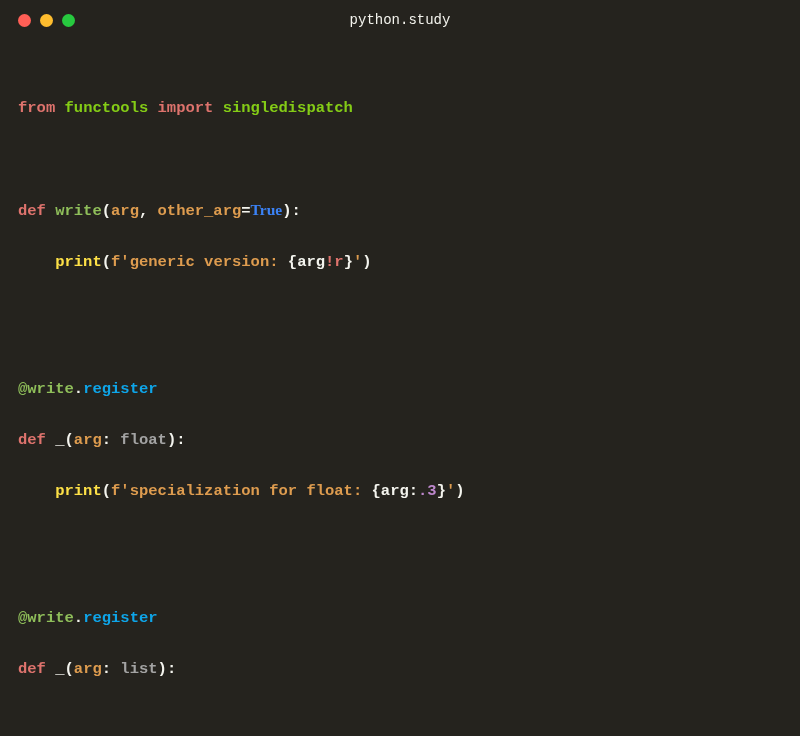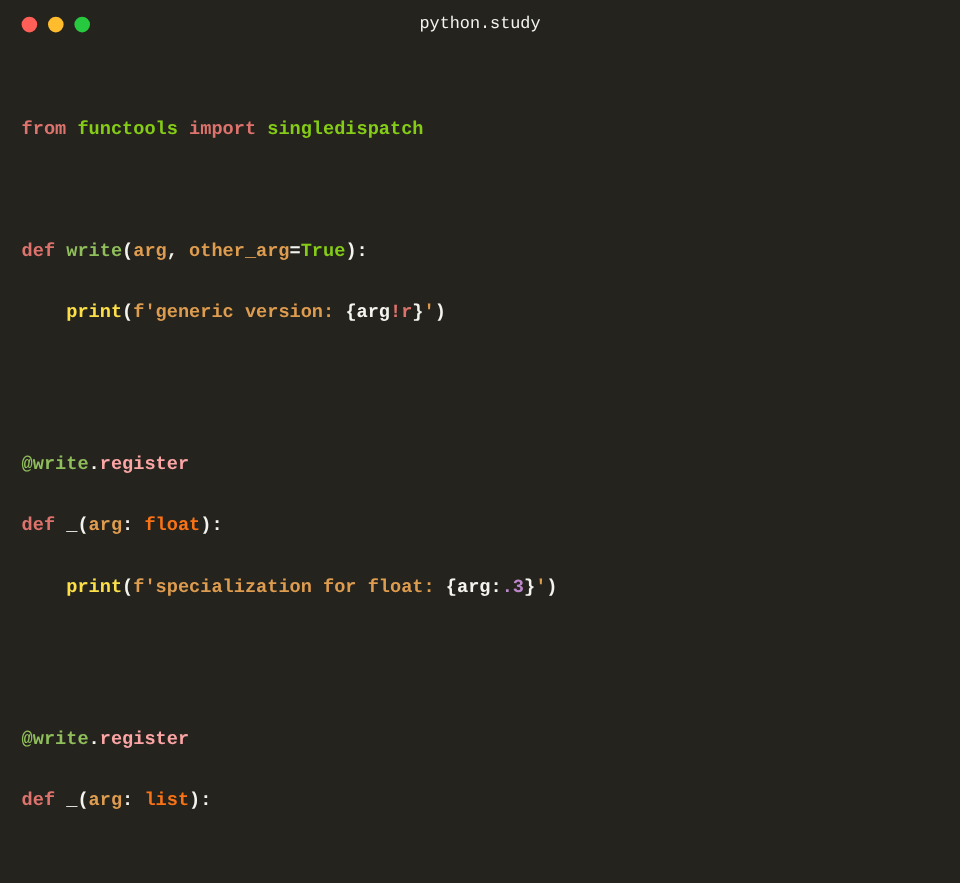--- a/index.html
+++ b/index.html
@@ -48,33 +48,33 @@
       padding: 30px 18px 18px 18px;
       line-height: 1.65;
       color: #f4f4ee;
       white-space: pre;
     }
     .blank { height: 25px; }
     .blank2 { height: 50px; }
     .kw-from, .kw-import { color: #de736d; }
     .module { color: #84cc16; }
     .decorator { color: #8fbe5a; }
-    .dec-method { color: #fca5a5; }
+    .dec-method { color: #0ea5e9; }
     .kw-def { color: #de736d; }
     .fn-name { color: #8fbe5a; }
     .param { color: #de9c4f; }
     .punct { color: #f4f4ee; }
-    .kw-true { color: #84cc16; }
+    .kw-true { color: #3b82f6; font-family: Liberation Serif, serif; }
     .builtin { color: #fde047; }
     .fprefix { color: #de9c4f; }
     .string { color: #de9c4f; }
     .brace-expr { color: #f4f4ee; }
     .fmt-spec { color: #bd87cc; }
     .conv { color: #de736d; }
-    .type-hint { color: #f97316; text-align: center; }
+    .type-hint { color: #a3a3a3; text-align: center; }
     .underscore { color: #f4f4ee; }
   </style>
 </head>
 <body>
 
 <div class="titlebar">
   <div class="traffic-lights">
     <div class="tl tl-red"></div>
     <div class="tl tl-yellow"></div>
     <div class="tl tl-green"></div>

